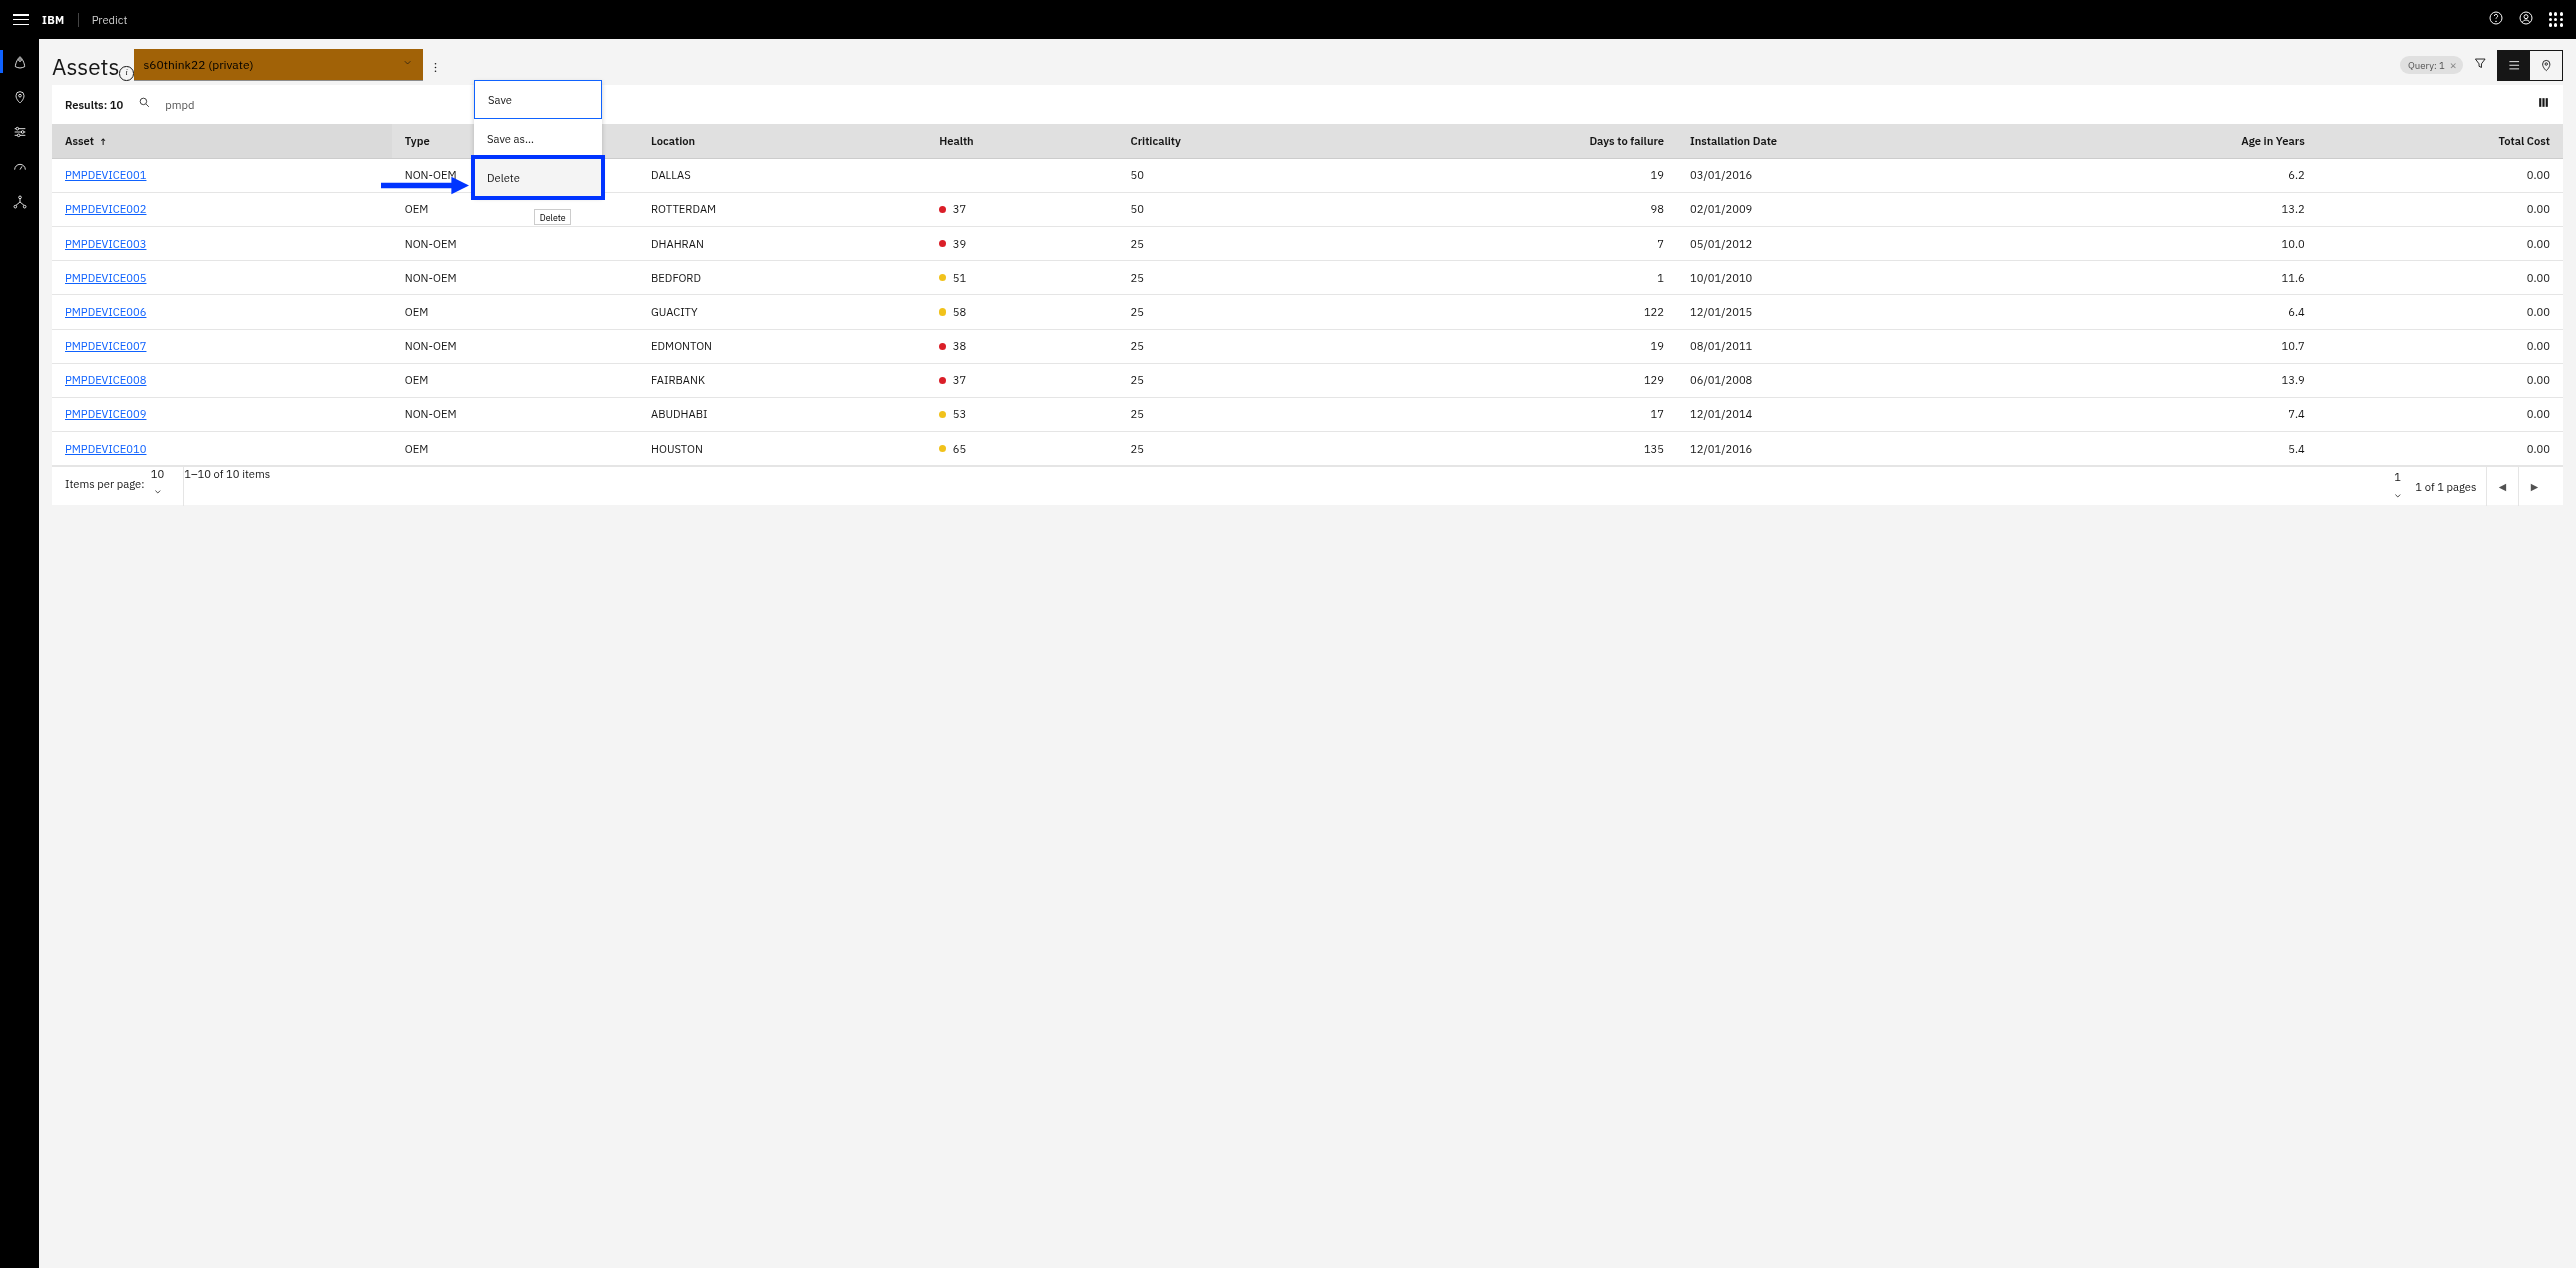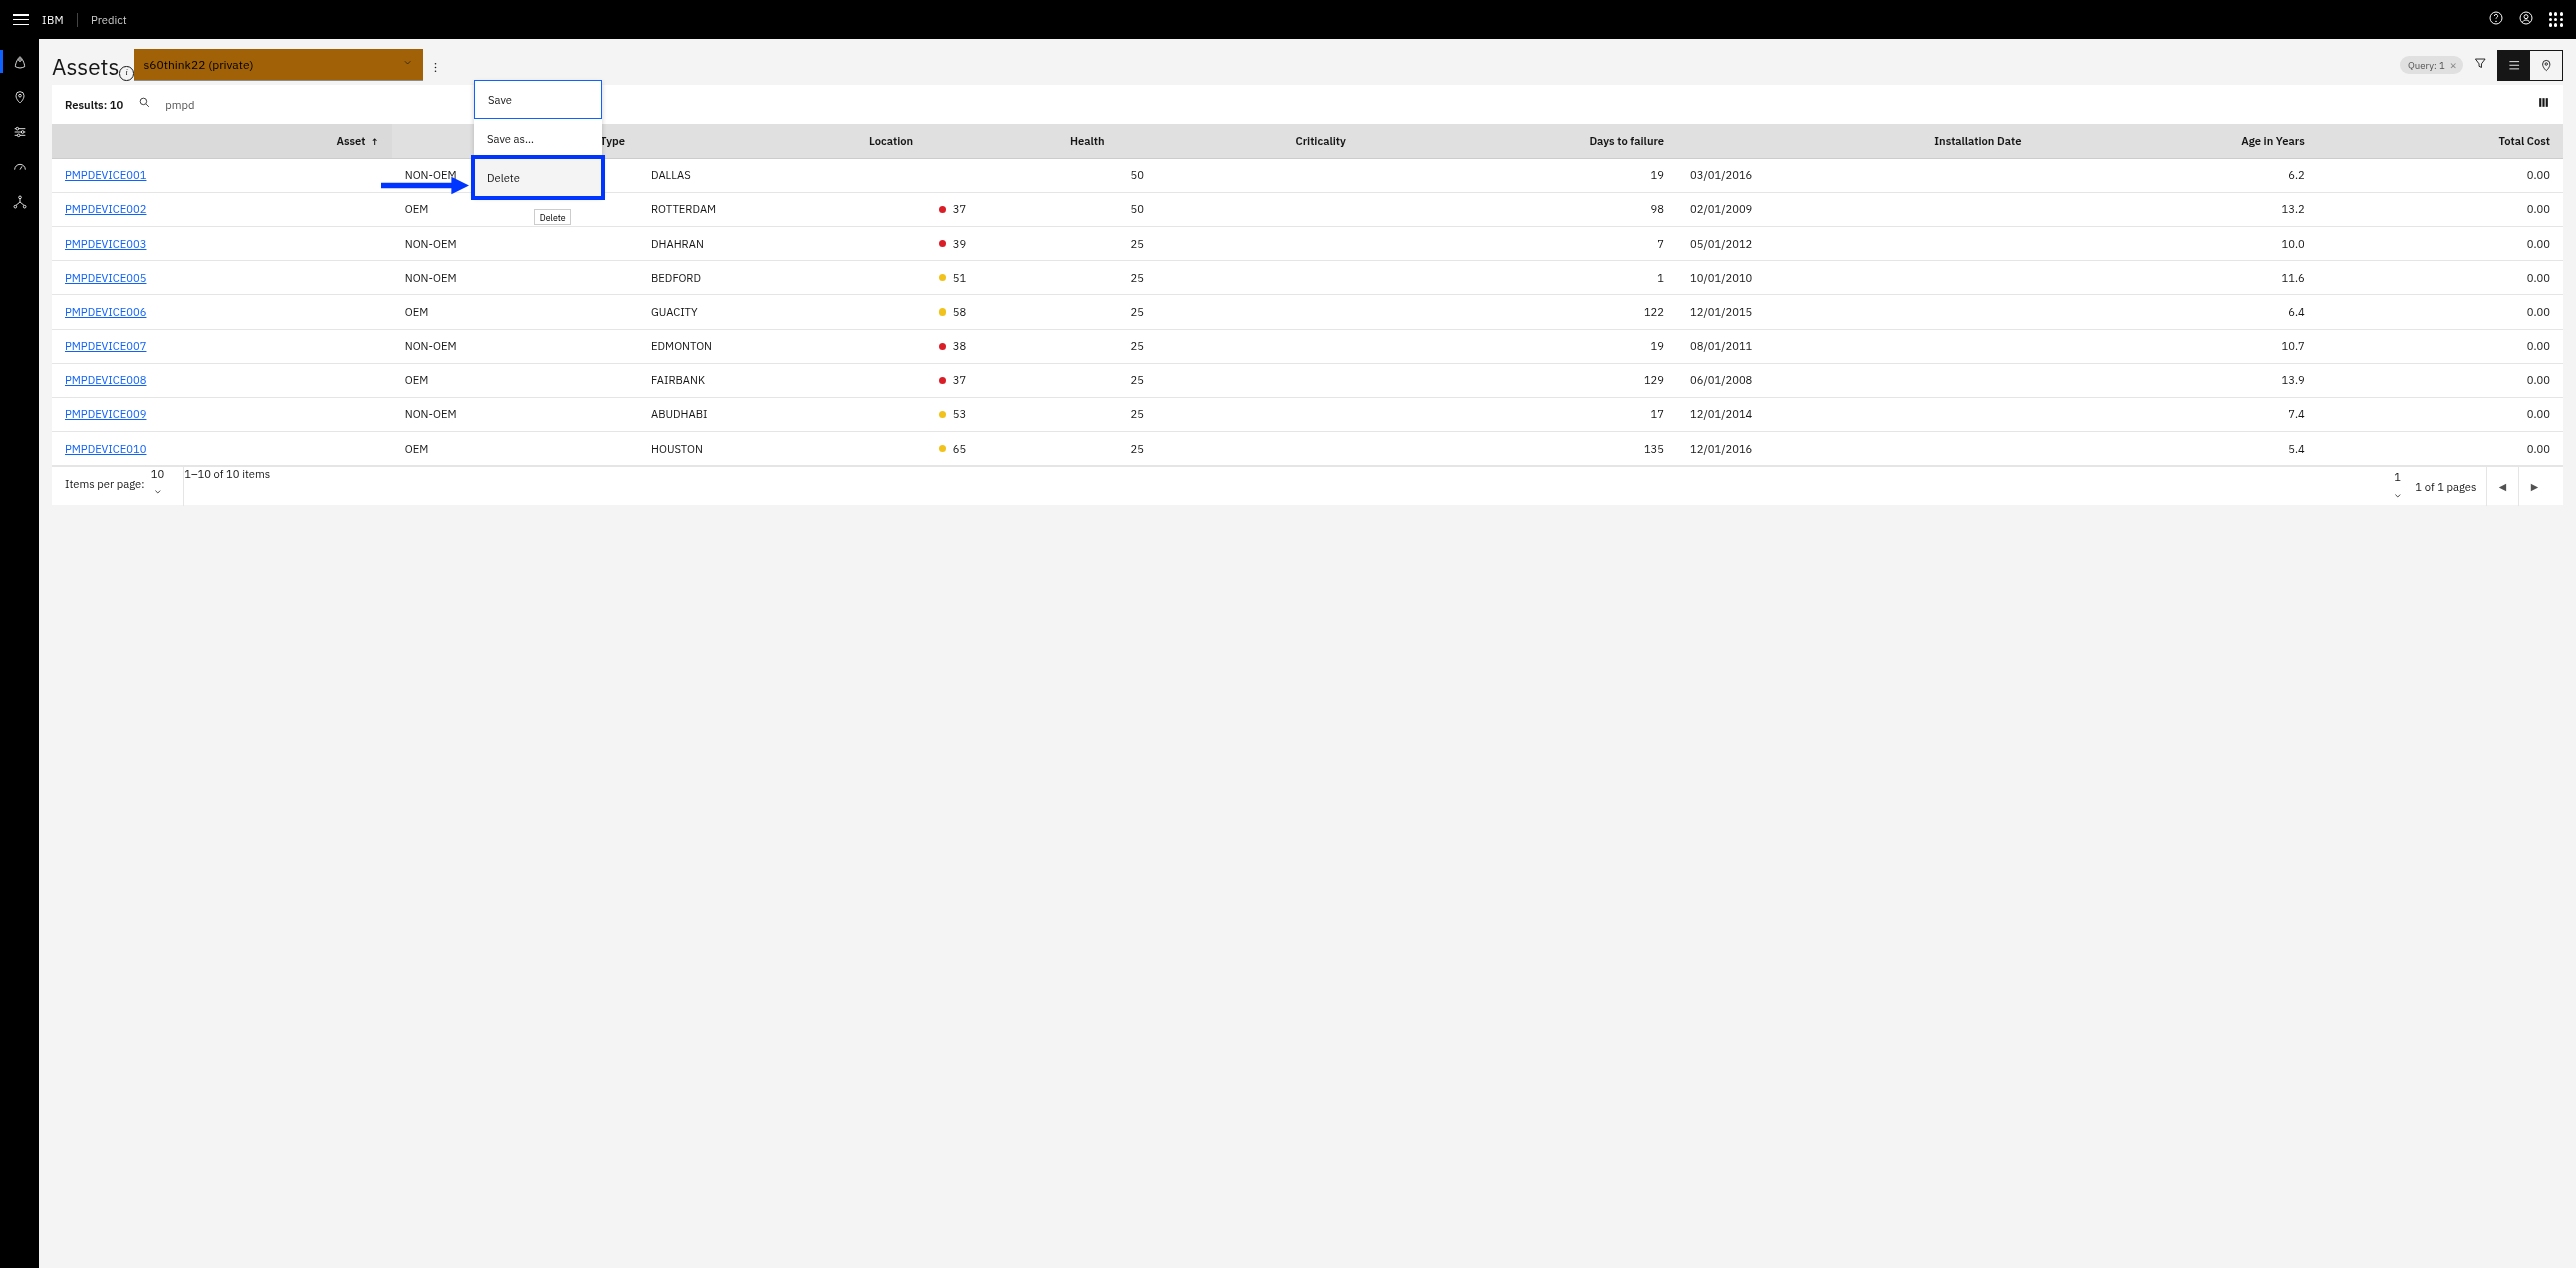--- a/index.html
+++ b/index.html
@@ -2,21 +2,21 @@
 <html style="font-size:13px"><head>
   <meta charset="utf-8">
   <style>
     * { margin: 0; padding: 0; box-sizing: border-box; font-family: "IBM Plex Sans", Arial, sans-serif; }
     html, body { width: 100%; height: 100%; background: #fff; }
     .app { width: 100%; height: 100%; display: flex; flex-direction: column; }
     .top-bar { height: 39px; background: #000; color: #fff; display: flex; align-items: center; padding: 0 13px; }
     .top-bar .left { display: flex; align-items: center; }
     .hamburger-icon { width: 16px; height: 11.2px; display: flex; flex-direction: column; justify-content: space-between; margin-right: 13px; }
     .hamburger-icon span { display: block; height: 1.6px; background: #fff; width: 100%; }
-    .ibm-label { font-weight: 400; font-size: 11.2px; letter-spacing: 0.4px; padding-right: 13px; border-right: 0.8px solid #444; }
+    .ibm-label { font-weight: 700; font-size: 11.2px; letter-spacing: 0.4px; padding-right: 13px; border-right: 0.8px solid #444; }
     .app-name { font-size: 11.2px; padding-left: 13px; color: #ccc; }
     .top-bar .right { margin-left: auto; display: flex; align-items: center; gap: 14.5px; }
     .top-icon svg { width: 16px; height: 16px; fill: none; stroke: #fff; stroke-width: 1.5; }
     .top-icon.dots-grid { display: grid; grid-template-columns: repeat(3, 3.2px); grid-template-rows: repeat(3, 3.2px); gap: 2.4px; }
     .top-icon.dots-grid span { width: 3.2px; height: 3.2px; background: #fff; border-radius: 50%; }
     .body { flex: 1; display: flex; }
     .sidebar { width: 39px; background: #000; display: flex; flex-direction: column; align-items: center; padding-top: 14.5px; gap: 19px; }
     .side-item { width: 16px; height: 16px; display: flex; align-items: center; justify-content: center; position: relative; }
     .side-item svg { width: 16px; height: 16px; fill: none; stroke: #fff; stroke-width: 1.3; }
     .side-item.active::before { content: ""; position: absolute; left: -11.2px; top: -3.2px; width: 2.4px; height: 22.5px; background: #0f62fe; }
@@ -45,21 +45,21 @@
     .view-toggle .vt-btn svg { width: 14.5px; height: 14.5px; fill: none; stroke: #161616; stroke-width: 1.5; }
     .annot-arrow { position: absolute; top: 175px; left: 381px; z-index: 99; }
     .data-card { margin: 0 13px 13px 13px; background: #fff; }
     .search-row { height: 39px; display: flex; align-items: center; padding: 0 13px; gap: 14.5px; border-bottom: 0; }
     .results-label { font-size: 11.2px; font-weight: 600; color: #161616; }
     .search-icon svg { width: 13px; height: 13px; fill: none; stroke: #161616; stroke-width: 1.5; }
     .search-text { font-size: 11.2px; color: #525252; }
     .columns-icon { margin-left: auto; }
     .columns-icon svg { width: 13px; height: 13px; fill: #161616; }
     table { width: 100%; border-collapse: collapse; }
-    thead th { background: #e0e0e0; text-align: right; font-size: 11.2px; font-weight: 600; color: #161616; padding: 9.6px 13px; border-bottom: 0.8px solid #ccc; }
+    thead th { background: #e0e0e0; text-align: left; font-size: 11.2px; font-weight: 600; color: #161616; padding: 9.6px 13px; border-bottom: 0.8px solid #ccc; }
     thead th.num { text-align: right; }
     thead th .sort-arrow { margin-left: 4.8px; font-size: 9.6px; }
     thead th:first-child { background: #dadada; }
     tbody td { font-size: 11.2px; color: #161616; padding: 9.6px 13px; border-bottom: 0.8px solid #e5e5e5; }
     tbody td.num { text-align: right; }
     tbody td a { color: #0f62fe; text-decoration: underline; }
     .health-cell { display: flex; align-items: center; gap: 6.4px; }
     .dot { width: 7.2px; height: 7.2px; border-radius: 50%; }
     .dot-red { background: #da1e28; }
     .dot-yellow { background: #f1c21b; }

